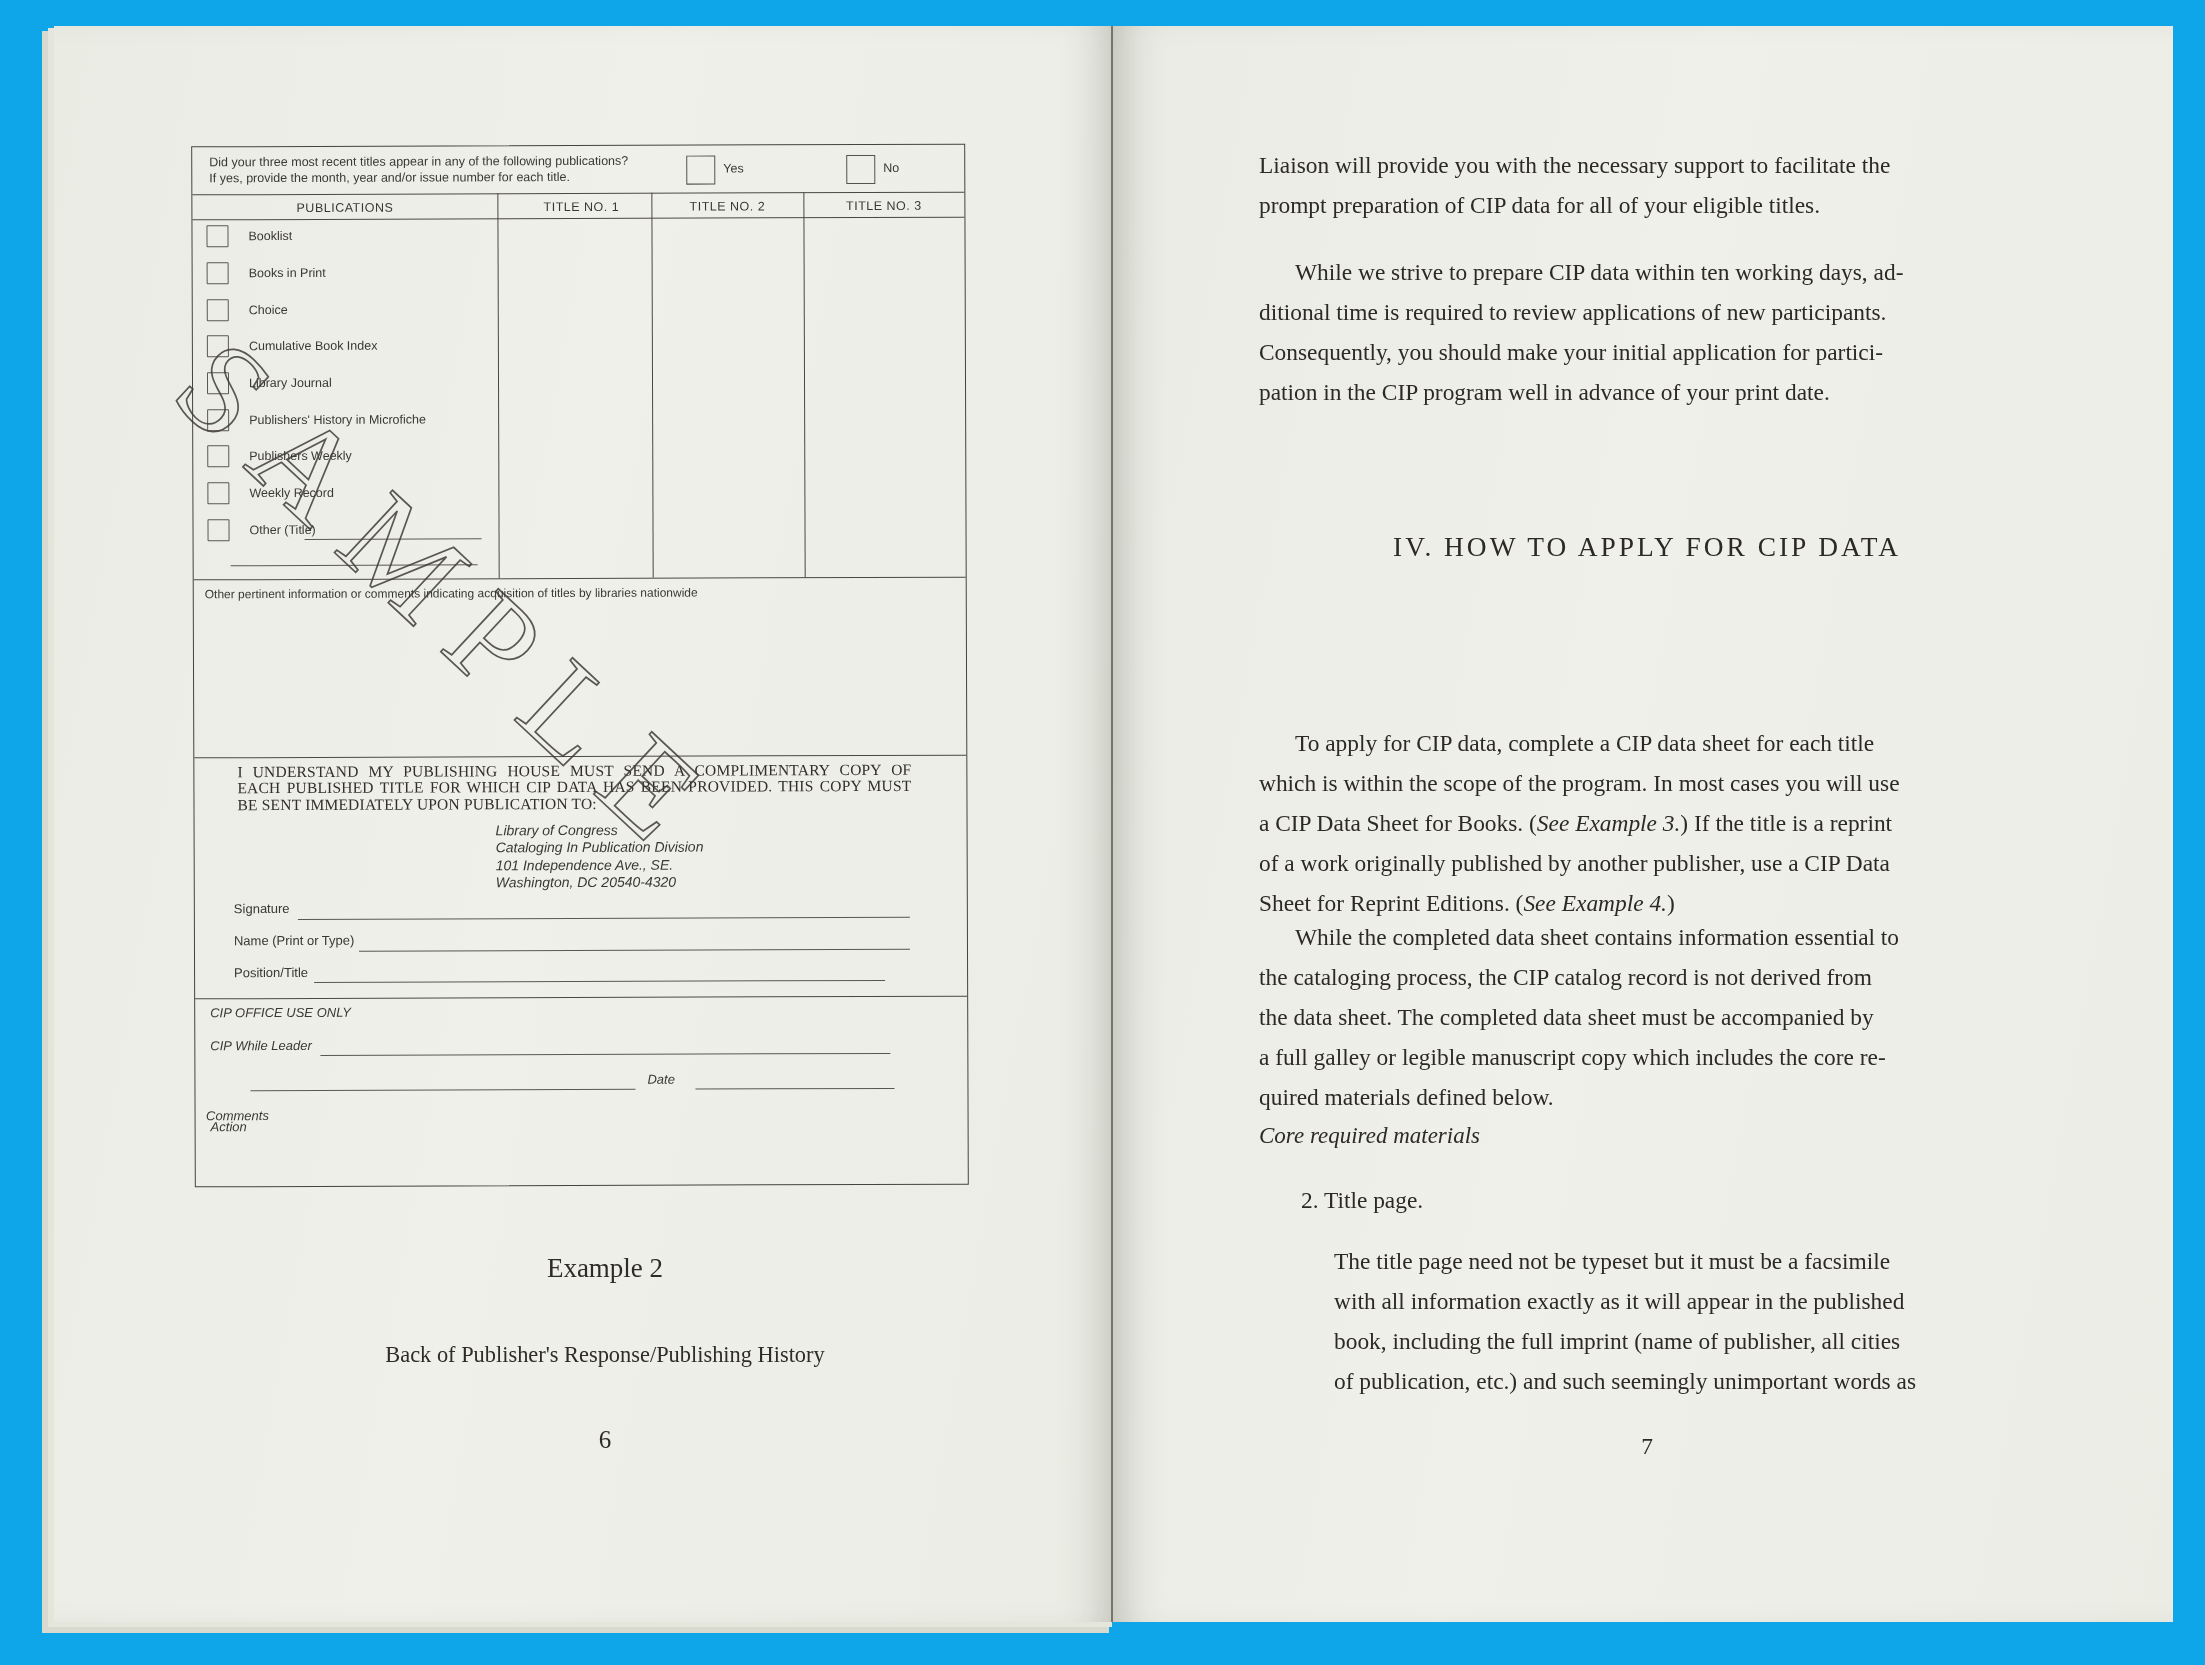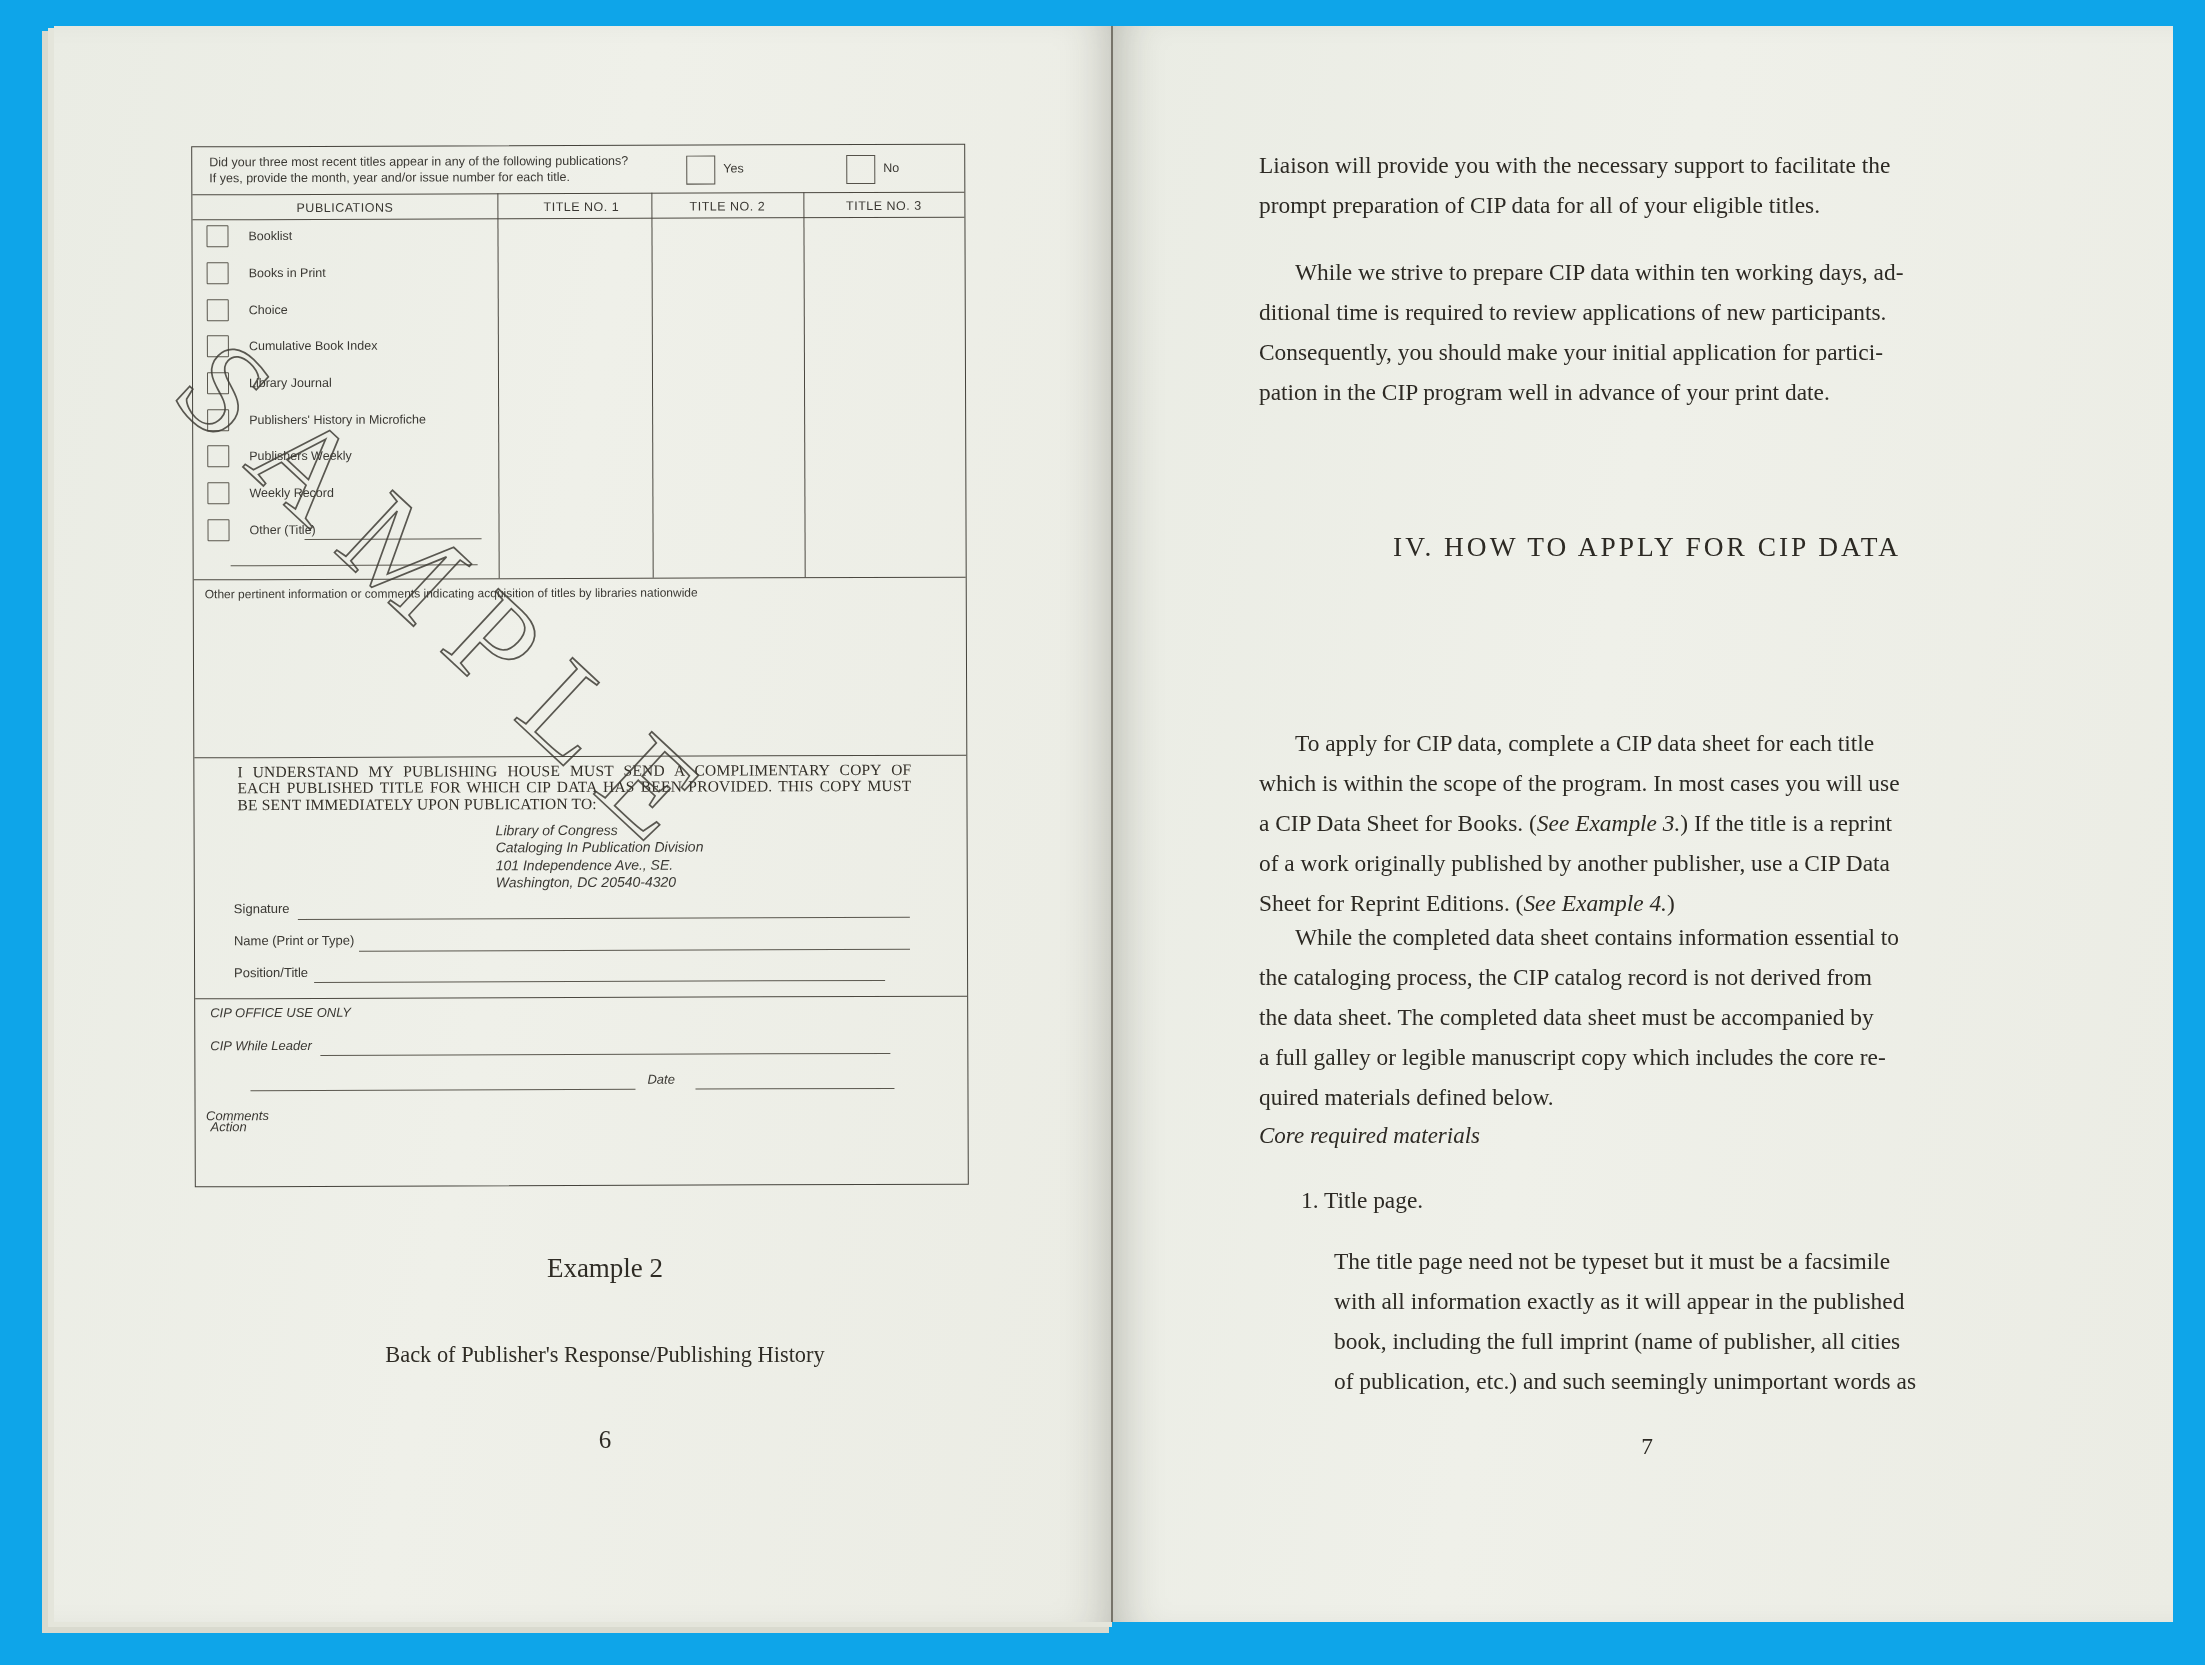--- a/index.html
+++ b/index.html
@@ -194,21 +194,21 @@
 Sheet for Reprint Editions. (</span><em>See Example 4.</em><span>)</span></div>
 
     <div class="abs body-text core">Core required materials</div>
 
     <div class="abs body-text indent" style="top:891px;">While the completed data sheet contains information essential to
 the cataloging process, the CIP catalog record is not derived from
 the data sheet. The completed data sheet must be accompanied by
 a full galley or legible manuscript copy which includes the core re-
 quired materials defined below.</div>
 
-    <div class="abs body-text item1">1.  Title page.</div>
+    <div class="abs body-text item1">2.  Title page.</div>
 
     <div class="abs body-text para5">The title page need not be typeset but it must be a facsimile
 with all information exactly as it will appear in the published
 book, including the full imprint (name of publisher, all cities
 of publication, etc.) and such seemingly unimportant words as</div>
 
     <div class="abs body-text pn-right">7</div>
   </div>
 
 </div>

